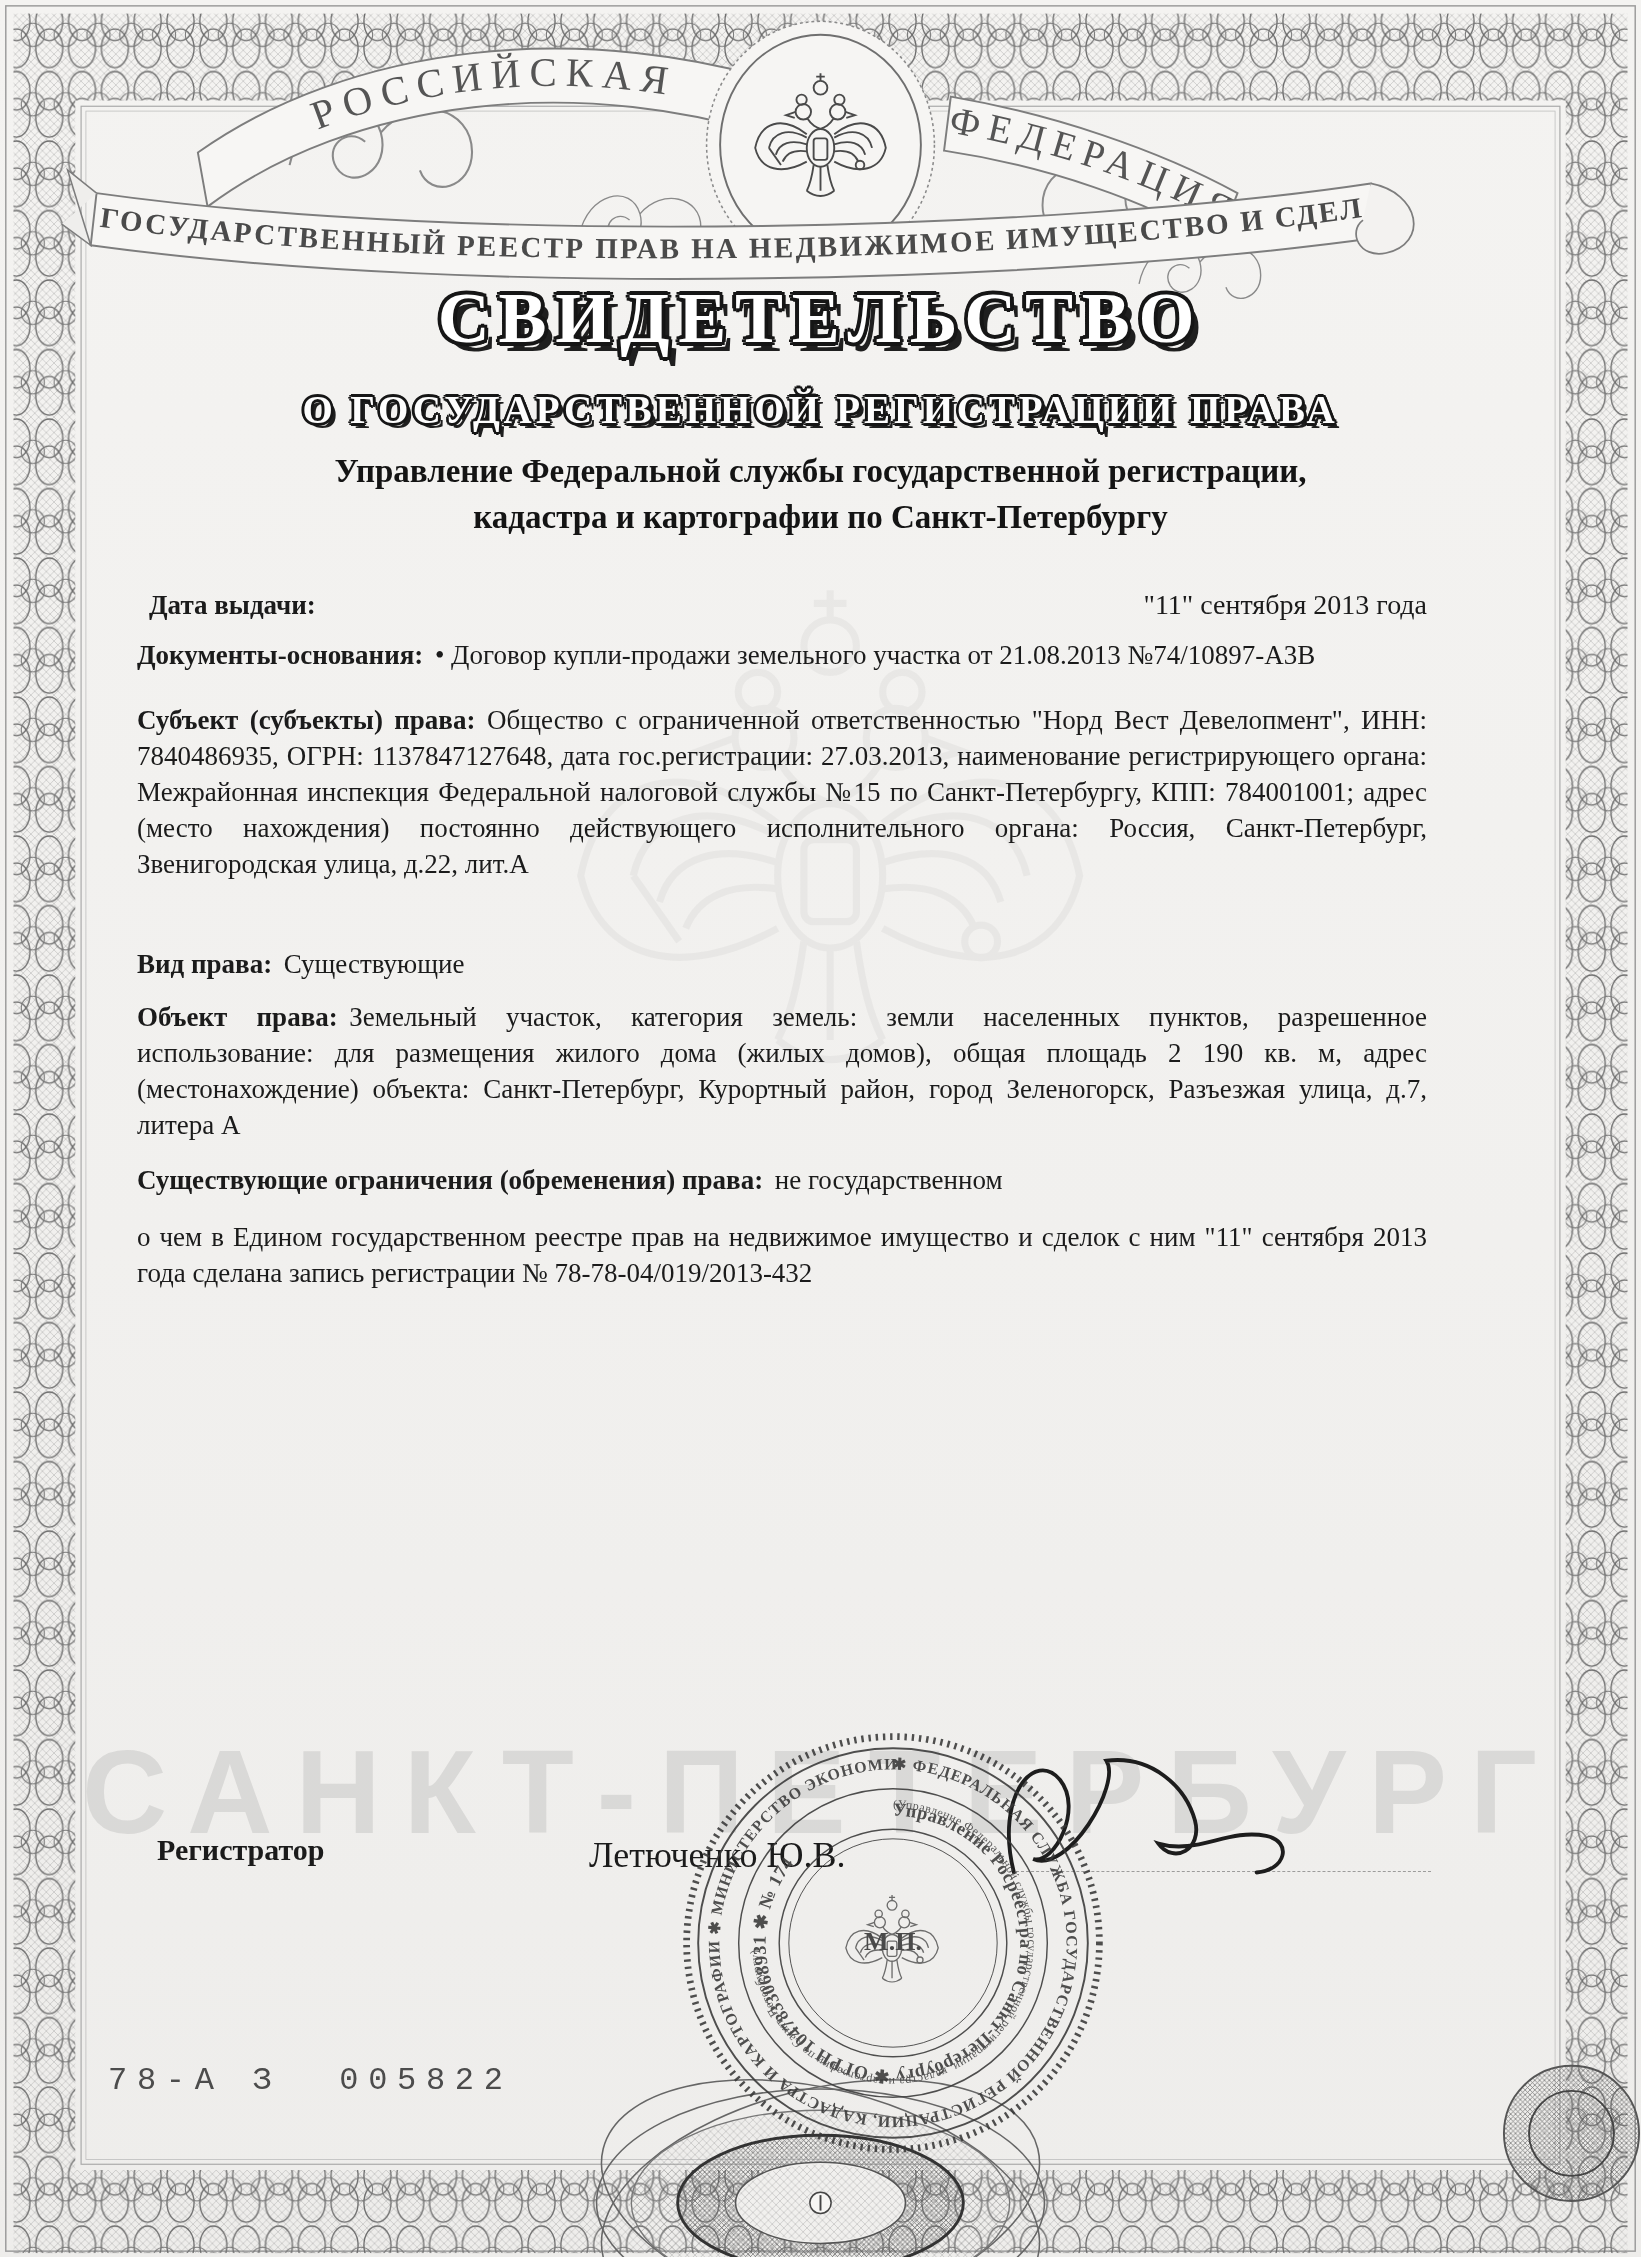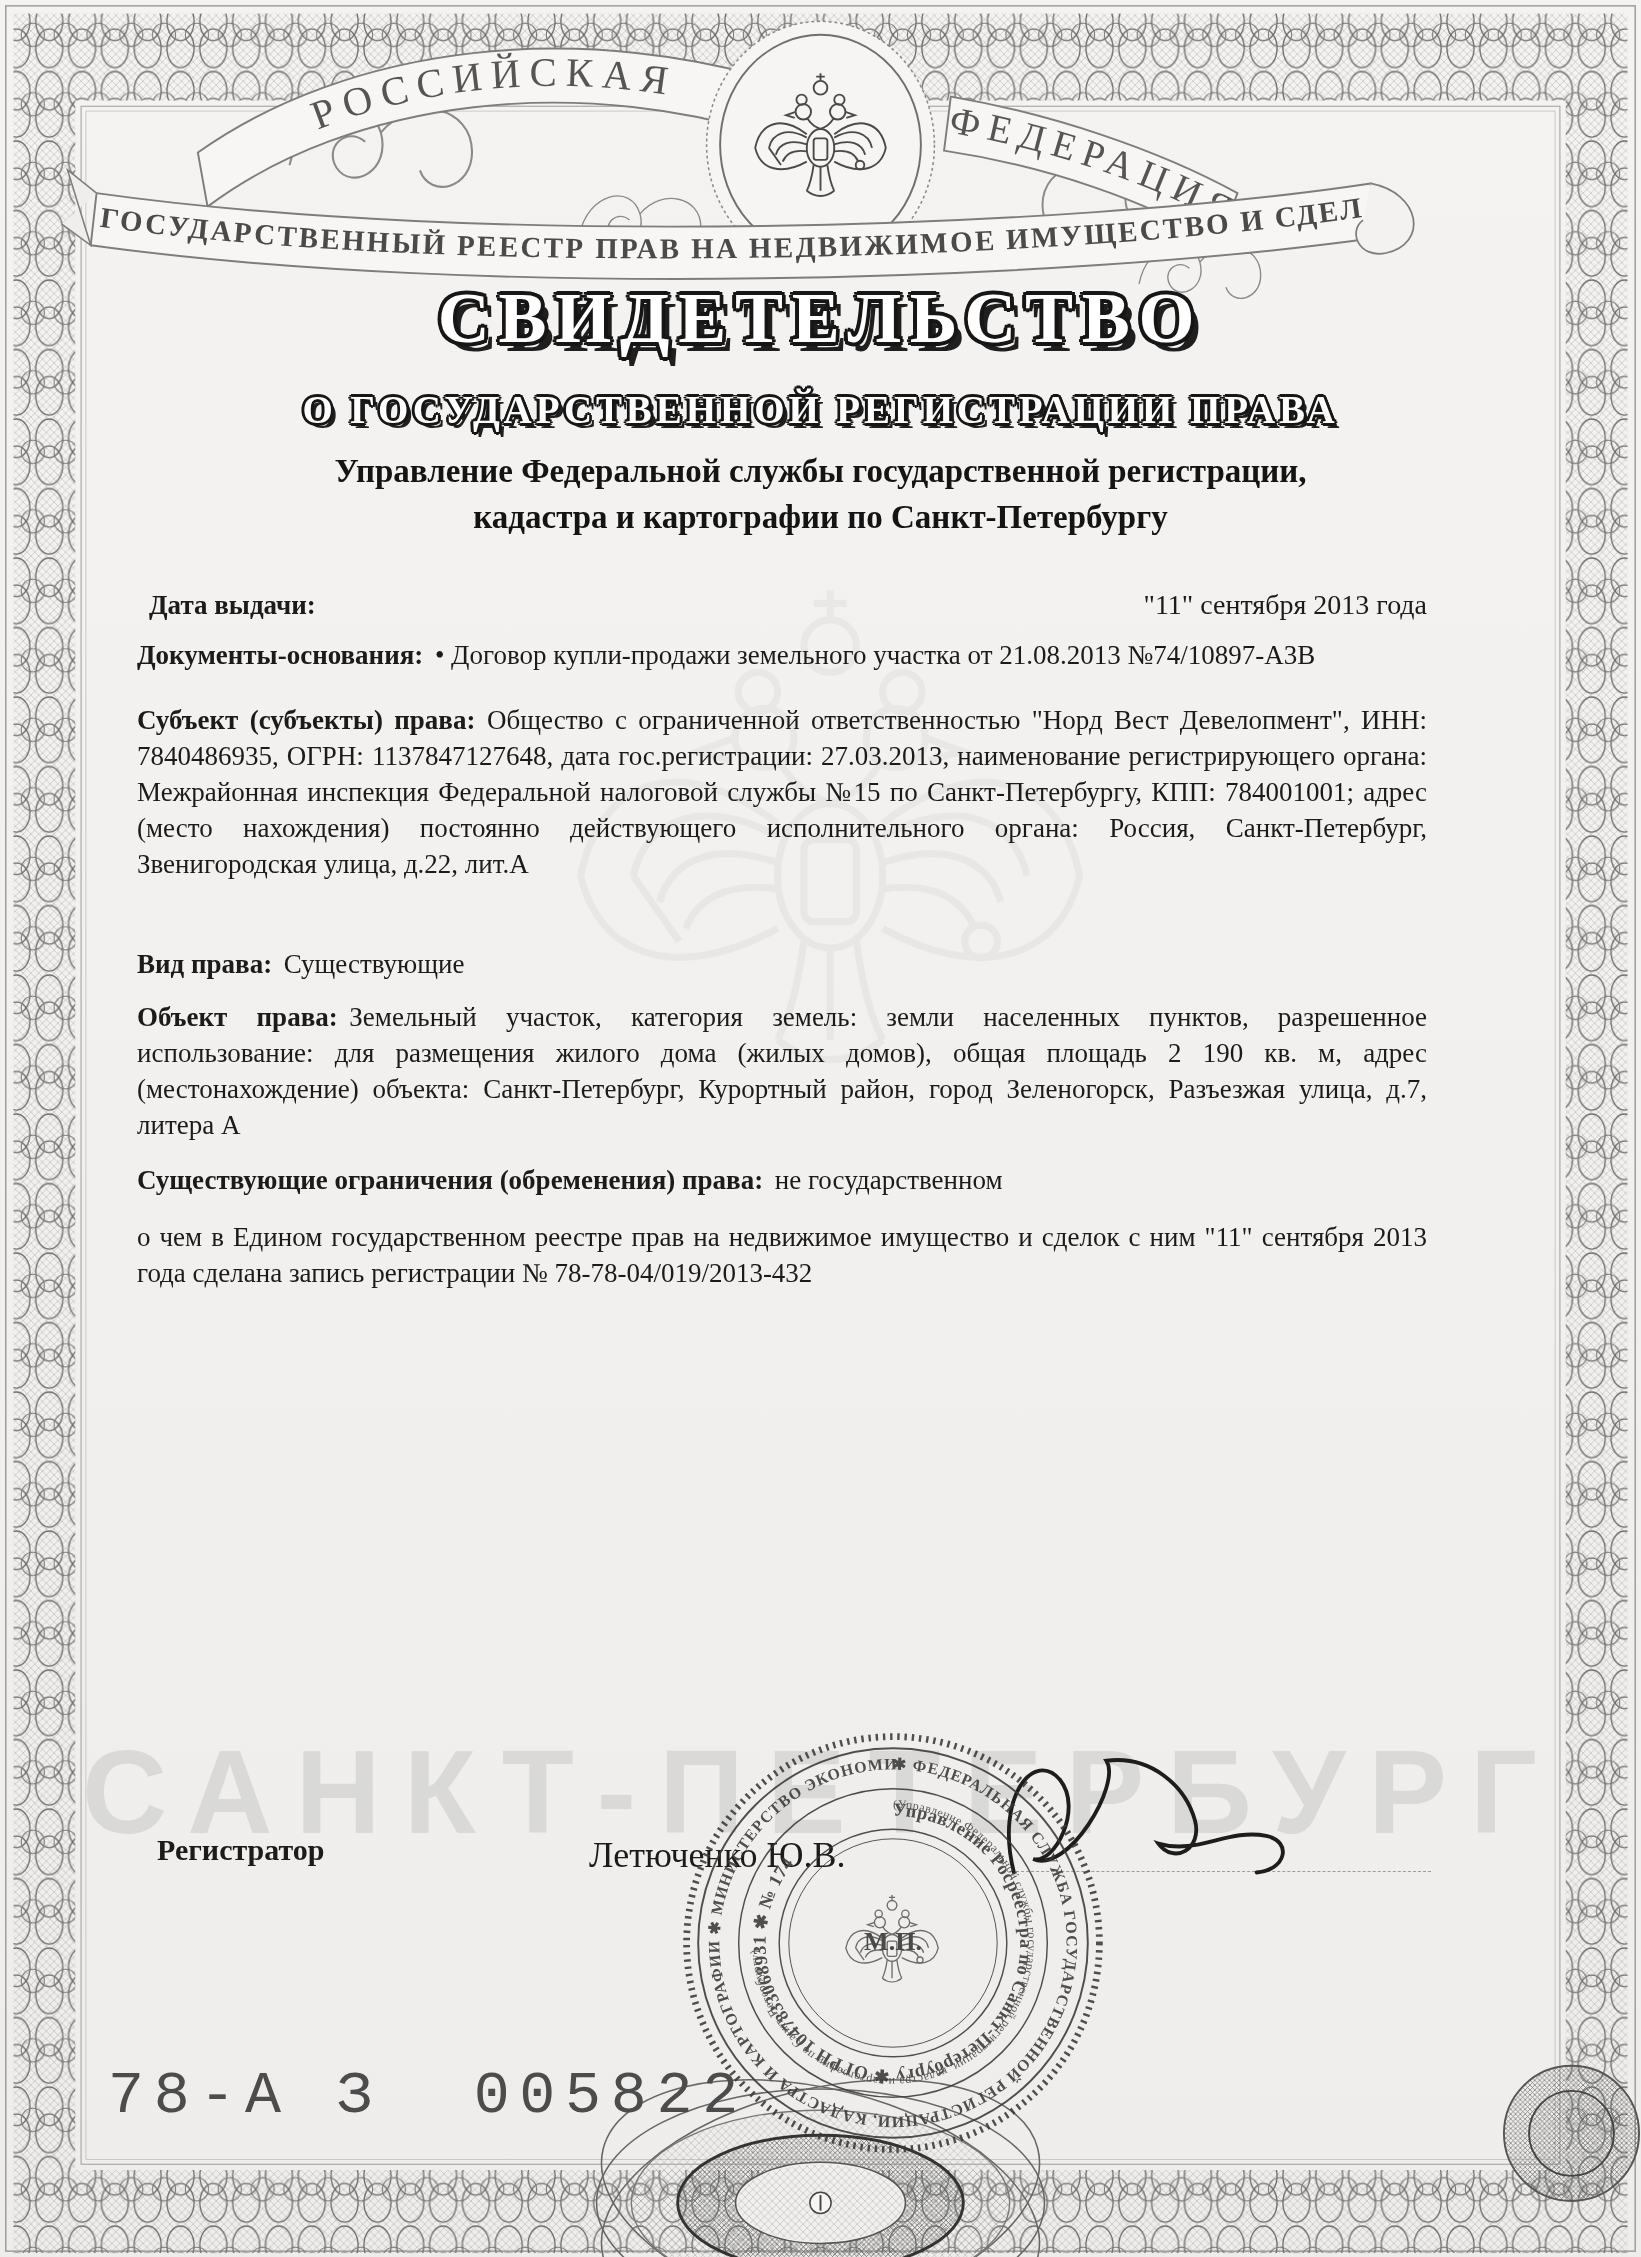--- a/index.html
+++ b/index.html
@@ -47,21 +47,21 @@
     left:68px; width:1506px; top:1724px; text-align:center;
     font-family:"Liberation Sans", sans-serif; font-weight:bold;
     font-size:118px; letter-spacing:23px; color:rgba(110,110,110,0.17);
     white-space:nowrap;
   }
   .registrar-label{ left:157px; top:1833px; font-weight:bold; font-size:30px; }
   .registrar-name{ left:589px; top:1834px; font-size:36px; }
   .sig-line{ left:1016px; top:1871px; width:415px; border-top:1.9px dashed rgba(90,90,90,0.55); }
   .serial{
     left:108px; top:2062px; font-family:"Liberation Mono", monospace;
-    font-size:60px; letter-spacing:9.7px; color:#4c4c4c; white-space:pre;
+    font-size:32px; letter-spacing:9.7px; color:#4c4c4c; white-space:pre;
   }
   .z0{z-index:0}.z1{z-index:1}.z2{z-index:2}.z3{z-index:3}
 </style>
 </head>
 <body>
 
 <div class="page">
 
   <svg class="abs z0" width="1641" height="2257" viewBox="0 0 1700 2338" style="left:0;top:0">
     <defs>

